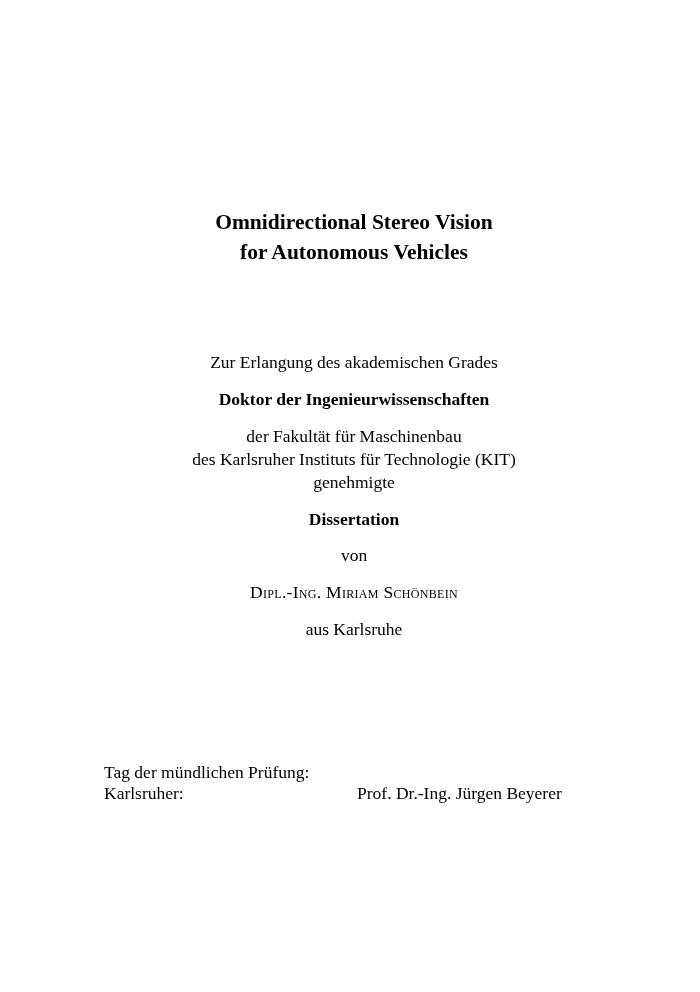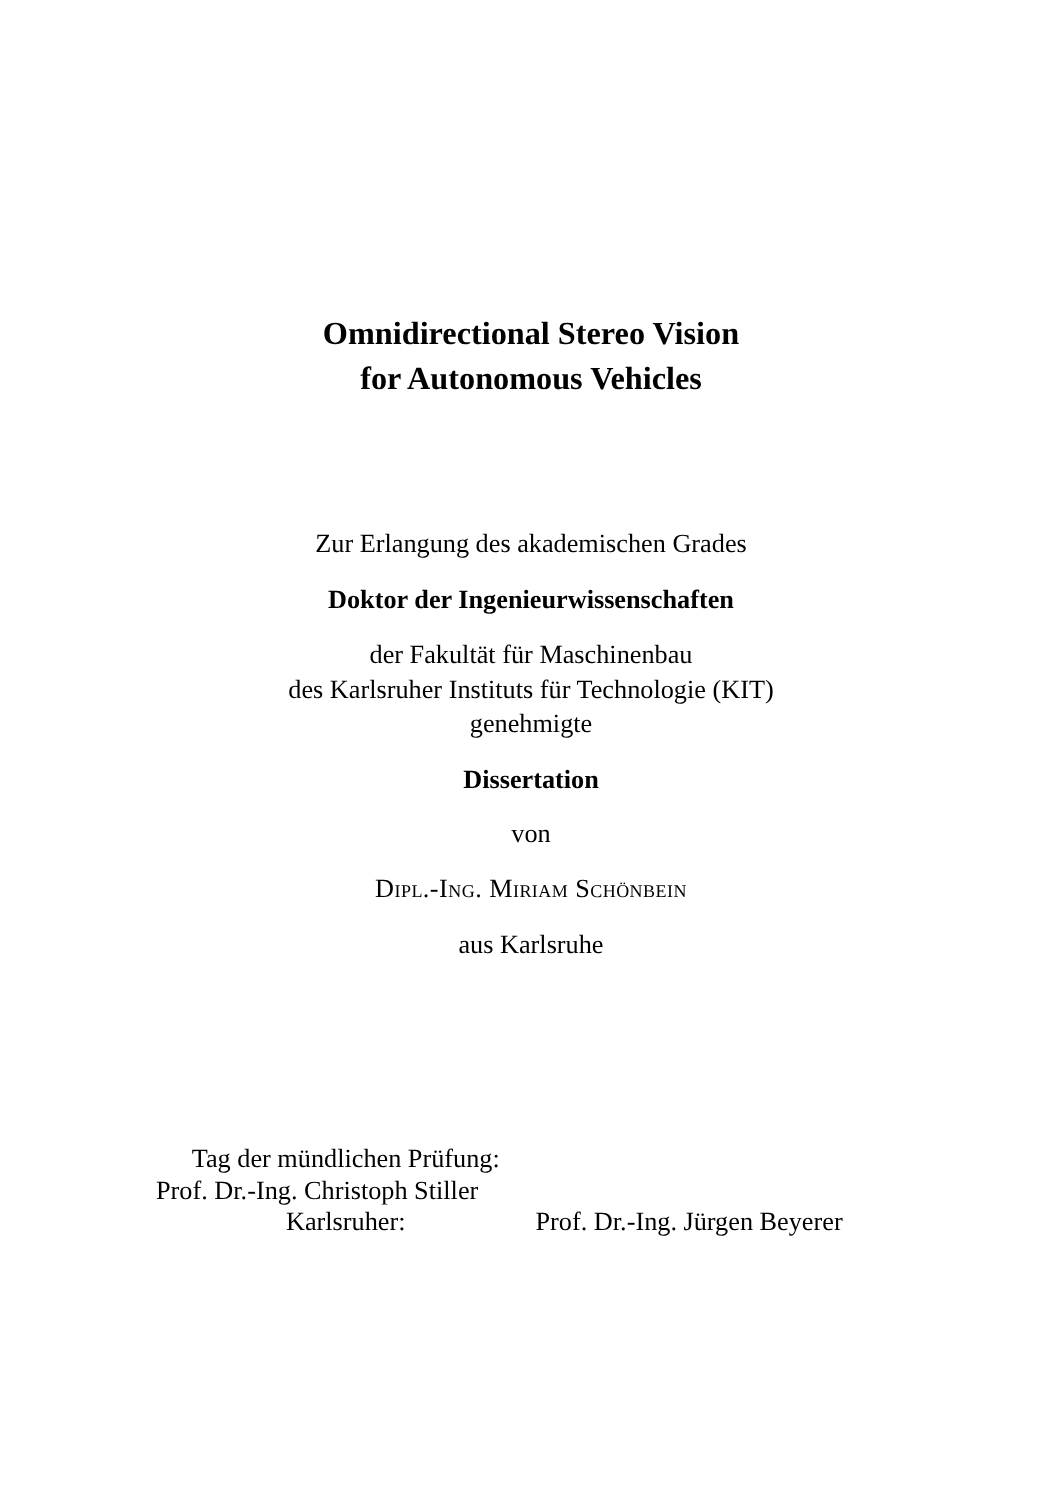--- a/index.html
+++ b/index.html
@@ -16,21 +16,21 @@
   .l1 { top: 352px; }
   .l2 { top: 389px; }
   .l3 { top: 426px; }
   .l4 { top: 449px; }
   .l5 { top: 472px; }
   .l6 { top: 509px; }
   .l7 { top: 545px; }
   .l8 { top: 582px; }
   .l9 { top: 619px; }
   .sc { font-variant: small-caps; letter-spacing: 0.3px; }
-  .info { position: absolute; left: 104px; top: 762px; font-size: 17.5px; line-height: 21px; text-align: center; }
+  .info { position: absolute; left: 104px; top: 762px; font-size: 17.5px; line-height: 21px; }
   .info-row { display: flex; }
   .info-label { width: 253px; white-space: nowrap; }
   .info-value { white-space: nowrap; }
 </style>
 </head>
 <body>
 
 <div>
   <div class="center title t1">Omnidirectional Stereo Vision</div>
   <div class="center title t2">for Autonomous Vehicles</div>
@@ -43,20 +43,19 @@
   <div class="center bold l6">Dissertation</div>
   <div class="center norm l7">von</div>
   <div class="center norm l8 sc">Dipl.-Ing. Miriam Schönbein</div>
   <div class="center norm l9">aus Karlsruhe</div>
 
   <div class="info">
     <div class="info-row">
       <span class="info-label">Tag der mündlichen Prüfung:</span>
     </div>
     <div class="info-row">
-      <span class="info-value">Prof. Dr.-Ing. Christoph Stiller</span>
     </div>
     <div class="info-row">
       <span class="info-label">Karlsruher:</span>
       <span class="info-value">Prof. Dr.-Ing. Jürgen Beyerer</span>
     </div>
   </div>
 </div>
 
 </body></html>

